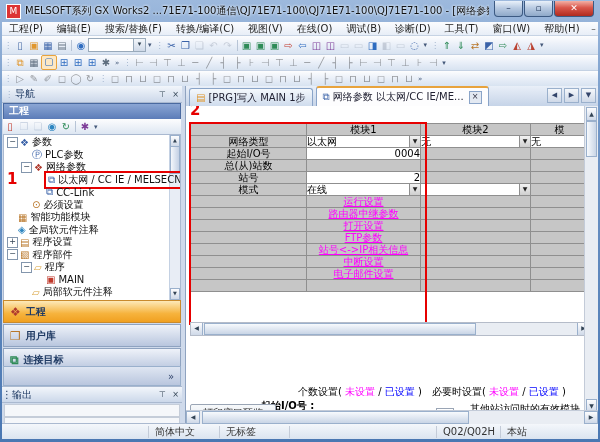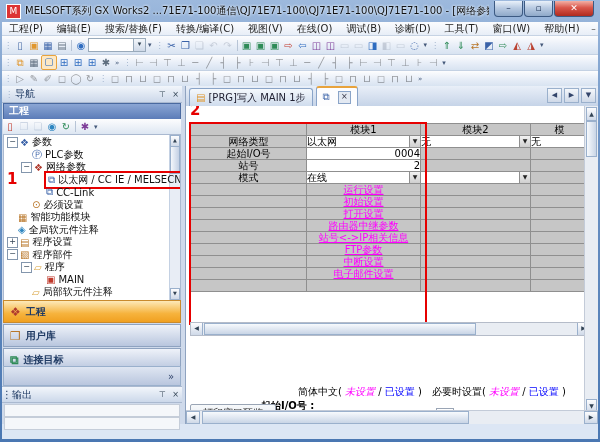--- a/index.html
+++ b/index.html
@@ -97,21 +97,21 @@
   .selarr{position:absolute;right:0;top:0;bottom:0;width:10px;background:linear-gradient(#f2f2f2,#cfcfcf);
     border-left:1px solid #8f8f8f;font-size:6px;line-height:10px;text-align:center;color:#222;}
   td.glinkc{text-align:center;}
   td.glinkc span{color:#ff00ff;text-decoration:underline;}
   .ghscroll{position:absolute;left:4px;top:216px;width:398px;height:12px;background:#e9edf3;border:1px solid #b5bcc9;display:flex;z-index:25;}
   .gh-btn{width:11px;background:linear-gradient(#fdfdfe,#cfd9e8);border-right:1px solid #9ab0cc;font-size:6px;
     line-height:10px;text-align:center;color:#345;}
   .gh-btnR{margin-left:auto;border-left:1px solid #9ab0cc;border-right:none;}
   .gh-thumb{width:270px;background:linear-gradient(#f7fafd,#c9d5e6);border:1px solid #9ab0cc;margin-left:1px;}
   .ftr{position:absolute;font-size:10px;color:#000;white-space:nowrap;}
-  .magenta{color:#ff00ff;font-style:italic;}
+  .magenta{color:#ff00ff;}
   .bluelink{color:#0000ff;}
   .printbtn{position:absolute;left:4px;top:298px;width:84px;height:18px;background:linear-gradient(#f7f9fb,#dfe5ec);
     border:1px solid #9aa5b5;border-radius:2px;font-size:10px;text-align:center;line-height:16px;color:#333;z-index:5;}
   .clipline{position:absolute;left:75px;top:306px;width:230px;border-top:1px dotted #8a93a3;z-index:4;}
   .clipcombo{position:absolute;left:250px;top:302px;width:16px;height:10px;background:#fff;border:1px solid #9aa5b5;z-index:4;
     font-size:5px;text-align:right;color:#345;line-height:9px;}
   .vscroll{position:absolute;right:0;top:0;width:13px;height:308px;background:#e9edf3;border-left:1px solid #c3cbd8;z-index:26;}
   .vs-btn{position:absolute;left:1px;right:1px;height:12px;background:linear-gradient(#fdfdfe,#cfd9e8);
     border:1px solid #9ab0cc;font-size:6px;text-align:center;line-height:11px;color:#345;}
   .vs-thumb{position:absolute;left:1px;right:1px;top:15px;height:34px;background:linear-gradient(90deg,#f7fafd,#c9d5e6);
@@ -403,20 +403,21 @@
     <div class="splitter"></div>
 
     <div class="doc">
       <div class="tabbar" id="tabbar">
           <div class="tab">
             <span class="ticon" style="color: rgb(224, 150, 44);">▤</span>
             <span>[PRG]写入 MAIN 1步</span>
           </div>
           <div class="tab active">
             <span class="ticon" style="color: rgb(58, 98, 168);">⧉</span>
+            <span>网络参数 以太网/CC IE/ME...</span>
             <span class="tab-close">×</span>
           </div>
           <span class="tabnav">
             <span>◀</span>
             <span>▶</span>
             <span>▼</span>
           </span>
         </div>
       <div class="doccontent">
         <div class="ann" style="left:4px;top:-5px;">2</div>
@@ -441,20 +442,26 @@
                 <td class="gselect">无<span class="selarr">▼</span></td>
                 <td class="gplain">无</td>
               </tr>
               <tr>
                 <td class="glabel">起始I/O号</td>
                 <td class="ginput">0004</td>
                 <td class="gempty"></td>
                 <td class="gempty"></td>
               </tr>
               <tr>
+                <td class="glabel">总(从)站数</td>
+                <td class="gempty"></td>
+                <td class="gempty"></td>
+                <td class="gempty"></td>
+              </tr>
+              <tr>
                 <td class="glabel">站号</td>
                 <td class="ginput">2</td>
                 <td class="gempty"></td>
                 <td class="gempty"></td>
               </tr>
               <tr>
                 <td class="glabel">模式</td>
                 <td class="gselect">在线<span class="selarr">▼</span></td>
                 <td class="gselect">
                   <span class="selarr">▼</span>
@@ -462,45 +469,39 @@
                 <td class="gempty"></td>
               </tr>
               <tr>
                 <td class="glabel"></td>
                 <td class="glinkc"><span>运行设置</span></td>
                 <td class="gempty"></td>
                 <td class="gempty"></td>
               </tr>
               <tr>
                 <td class="glabel"></td>
-                <td class="glinkc"><span>初始设置</span></td>
+                <td class="glinkc"><span>路由器中继参数</span></td>
                 <td class="gempty"></td>
                 <td class="gempty"></td>
               </tr>
               <tr>
                 <td class="glabel"></td>
                 <td class="glinkc"><span>打开设置</span></td>
                 <td class="gempty"></td>
                 <td class="gempty"></td>
               </tr>
               <tr>
                 <td class="glabel"></td>
-                <td class="glinkc"><span>路由器中继参数</span></td>
+                <td class="glinkc"><span>FTP参数</span></td>
                 <td class="gempty"></td>
                 <td class="gempty"></td>
               </tr>
               <tr>
                 <td class="glabel"></td>
                 <td class="glinkc"><span>站号&lt;-&gt;IP相关信息</span></td>
-                <td class="gempty"></td>
-                <td class="gempty"></td>
-              </tr>
-              <tr>
-                <td class="glabel"></td>
-                <td class="glinkc"><span>FTP参数</span></td>
                 <td class="gempty"></td>
                 <td class="gempty"></td>
               </tr>
               <tr>
                 <td class="glabel"></td>
                 <td class="glinkc"><span>中断设置</span></td>
                 <td class="gempty"></td>
                 <td class="gempty"></td>
               </tr>
               <tr>
@@ -517,38 +518,47 @@
               </tr>
             </tbody>
         </table>
         <div class="ghscroll">
           <span class="gh-btn">◀</span>
           <span class="gh-thumb"></span>
           <span class="gh-btn gh-btnR">▶</span>
         </div>
 
         <div class="ftr" style="left:112px;top:279px;">
-          <span>简体中文( </span><span class="magenta">未设置</span><span> / </span><span class="bluelink">已设置</span><span> )</span>
+          <span>个数设置( </span><span class="magenta">未设置</span><span> / </span><span class="bluelink">已设置</span><span> )</span>
         </div>
         <div class="ftr" style="left:246px;top:279px;">
           <span>必要时设置( </span><span class="magenta">未设置</span><span> / </span><span class="bluelink">已设置</span><span> )</span>
         </div>
         <div class="ftr" style="left:75px;top:293px;font-weight:bold;">起始I/O号 :</div>
+        <div class="ftr" style="right:18px;top:296px;">其他站访问时的有效模块</div>
         <div class="printbtn">打印窗口预览</div>
         <div class="clipline"></div>
         <div class="clipcombo">▾</div>
 
         <div class="vscroll">
           <span class="vs-btn" style="top:1px;">▲</span>
           <span class="vs-thumb"></span>
           <span class="vs-btn" style="bottom:1px;">▼</span>
         </div>
         <div class="hscroll">
           <span class="hs-btn">◀</span>
           <span class="hs-thumb"></span>
           <span class="hs-sp"></span>
           <span class="hs-btn">▶</span>
         </div>
       </div>
     </div>
 
+    <div class="statusbar" id="statusbar">
+        <span class="st" style="width: 140px;"></span>
+        <span class="st" style="width: 64px;">简体中文</span>
+        <span class="st" style="width: 63px;">无标签</span>
+        <span class="st" style="width: 140px;"></span>
+        <span class="st" style="width: 57px;">Q02/Q02H</span>
+        <span class="st" style="width: 108px;">本站</span>
+      </div>
   </div>
 </div>
 
 </body></html>

